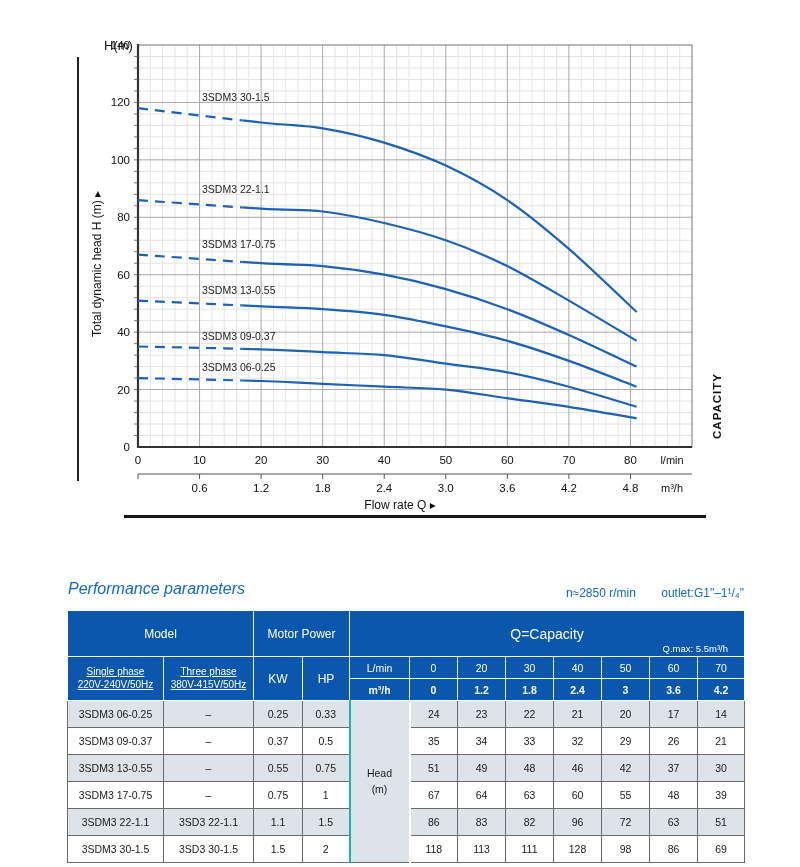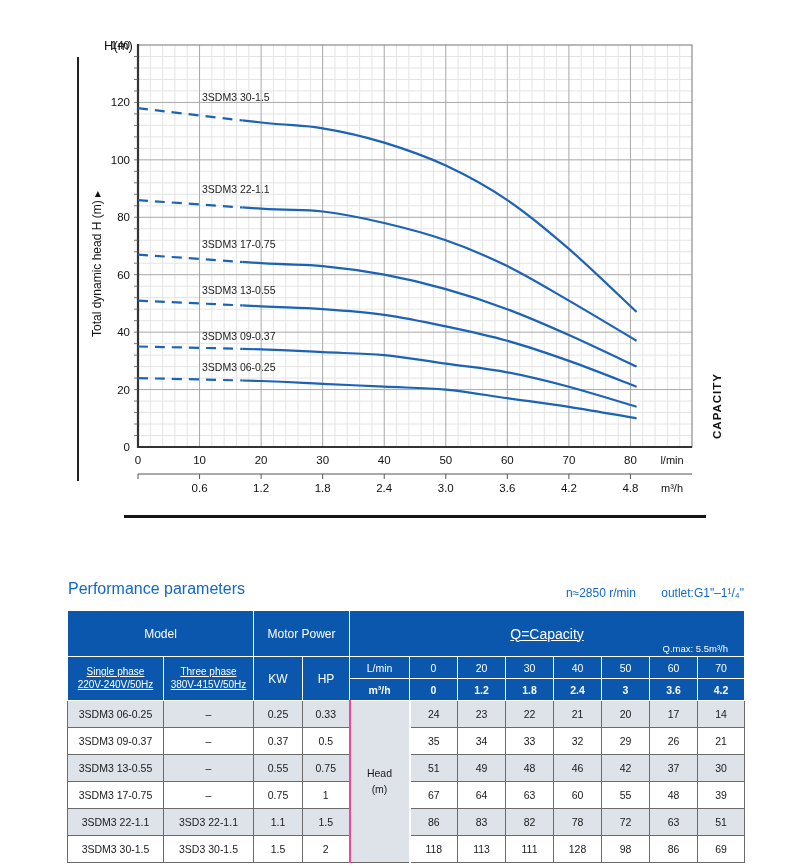--- a/index.html
+++ b/index.html
@@ -13,39 +13,39 @@
   .ov{position:absolute;white-space:nowrap;}
   #hm-label{left:64px;top:38px;font-size:13px;margin-left:40px;}
   #yaxis-line{left:77px;top:57px;width:2px;height:424px;background:#222;}
   #ytitle{left:-18px;top:257px;width:230px;text-align:center;font-size:12px;
           transform:rotate(-90deg);transform-origin:center;}
   #flow-label{left:300px;top:498px;width:200px;text-align:center;font-size:12px;}
   #capacity-label{left:657px;top:400px;width:120px;text-align:center;font-size:11.5px;
           font-weight:600;letter-spacing:1px;transform:rotate(-90deg);transform-origin:center;}
   #bottom-rule{left:124px;top:515px;width:582px;height:2.5px;background:#151515;}
   
-  #perf-title{position:absolute;left:68px;top:580px;font-size:16px;color:#1467c8;}
+  #perf-title{position:absolute;left:68px;top:580px;font-size:16px;color:#1467c8;font-style:italic;}
   #perf-info{position:absolute;left:67px;top:586px;width:677px;text-align:right;
              font-size:12px;color:#1467c8;}
   #perf-info .sp{margin-left:22px;}
   #perf-table{position:absolute;left:67px;top:610px;width:677px;border-collapse:collapse;
               table-layout:fixed;font-size:10.5px;color:#1a1a1a;}
   #perf-table td{padding:0;text-align:center;vertical-align:middle;overflow:hidden;}
   .h{background:#0a57ad;color:#fff;border:1.5px solid #fff;}
   .h-big{font-size:14px;}
   .h-sub{font-size:10px;line-height:1.25;text-decoration:underline;}
   .h-mp{font-size:12px;}
-  .qcap{position:relative;text-decoration:underline;}
+  .qcap{position:relative;}
   .qmax{position:absolute;right:16px;bottom:2px;font-size:9.5px;font-weight:normal;}
   .bold{font-weight:bold;}
   .rA{height:46px;} .rB{height:22px;} .rC{height:22px;}
   tbody tr{height:27px;padding-left:42px;}
   tbody td{border:1px solid #6a6a6a;background:#fff;}
   tr.stripe td{background:#dde3e9;}
-  td.headcol{background:#dde3e9 !important;border-left:2px solid #ec4899;border-right:2px solid #fff;
+  td.headcol{background:#dde3e9 !important;border-left:2px solid #14b8a6;border-right:2px solid #fff;
              font-size:10.5px;line-height:1.5;}
 </style>
 </head>
 <body>
 
 <div id="chart-wrap">
   <div id="chart-svg"><svg width="800" height="560">
         <line x1="150.3111111111111" y1="45" x2="150.3111111111111" y2="447" stroke="#e4e4e4" stroke-width="1"></line>
         <line x1="162.62222222222223" y1="45" x2="162.62222222222223" y2="447" stroke="#e4e4e4" stroke-width="1"></line>
         <line x1="174.93333333333334" y1="45" x2="174.93333333333334" y2="447" stroke="#e4e4e4" stroke-width="1"></line>
@@ -221,20 +221,21 @@
         <text x="384.22222222222223" y="492" text-anchor="middle" font-size="11.5" fill="#111">2.4</text>
         <text x="445.77777777777777" y="492" text-anchor="middle" font-size="11.5" fill="#111">3.0</text>
         <text x="507.33333333333337" y="492" text-anchor="middle" font-size="11.5" fill="#111">3.6</text>
         <text x="568.8888888888889" y="492" text-anchor="middle" font-size="11.5" fill="#111">4.2</text>
         <text x="630.4444444444445" y="492" text-anchor="middle" font-size="11.5" fill="#111">4.8</text>
         <text x="672" y="492" text-anchor="middle" font-size="11" fill="#111">m³/h</text>
       </svg></div>
   <div class="ov" id="hm-label">H(m)</div>
   <div class="ov" id="yaxis-line"></div>
   <div class="ov" id="ytitle">Total dynamic head H (m) ▸</div>
+  <div class="ov" id="flow-label">Flow rate Q ▸</div>
   <div class="ov" id="capacity-label">CAPACITY</div>
   <div class="ov" id="bottom-rule"></div>
 </div>
 
 <div id="perf-title">Performance parameters</div>
 <div id="perf-info">
   <span>n≈2850 r/min</span>
   <span class="sp">outlet:G1"–1¹/₄"</span>
 </div>
 
@@ -350,21 +351,21 @@
       <td>39</td>
     </tr>
     <tr class="stripe">
       <td>3SDM3 22-1.1</td>
       <td>3SD3 22-1.1</td>
       <td>1.1</td>
       <td>1.5</td>
       <td>86</td>
       <td>83</td>
       <td>82</td>
-      <td>78</td>
+      <td>96</td>
       <td>72</td>
       <td>63</td>
       <td>51</td>
     </tr>
     <tr>
       <td>3SDM3 30-1.5</td>
       <td>3SD3 30-1.5</td>
       <td>1.5</td>
       <td>2</td>
       <td>118</td>

